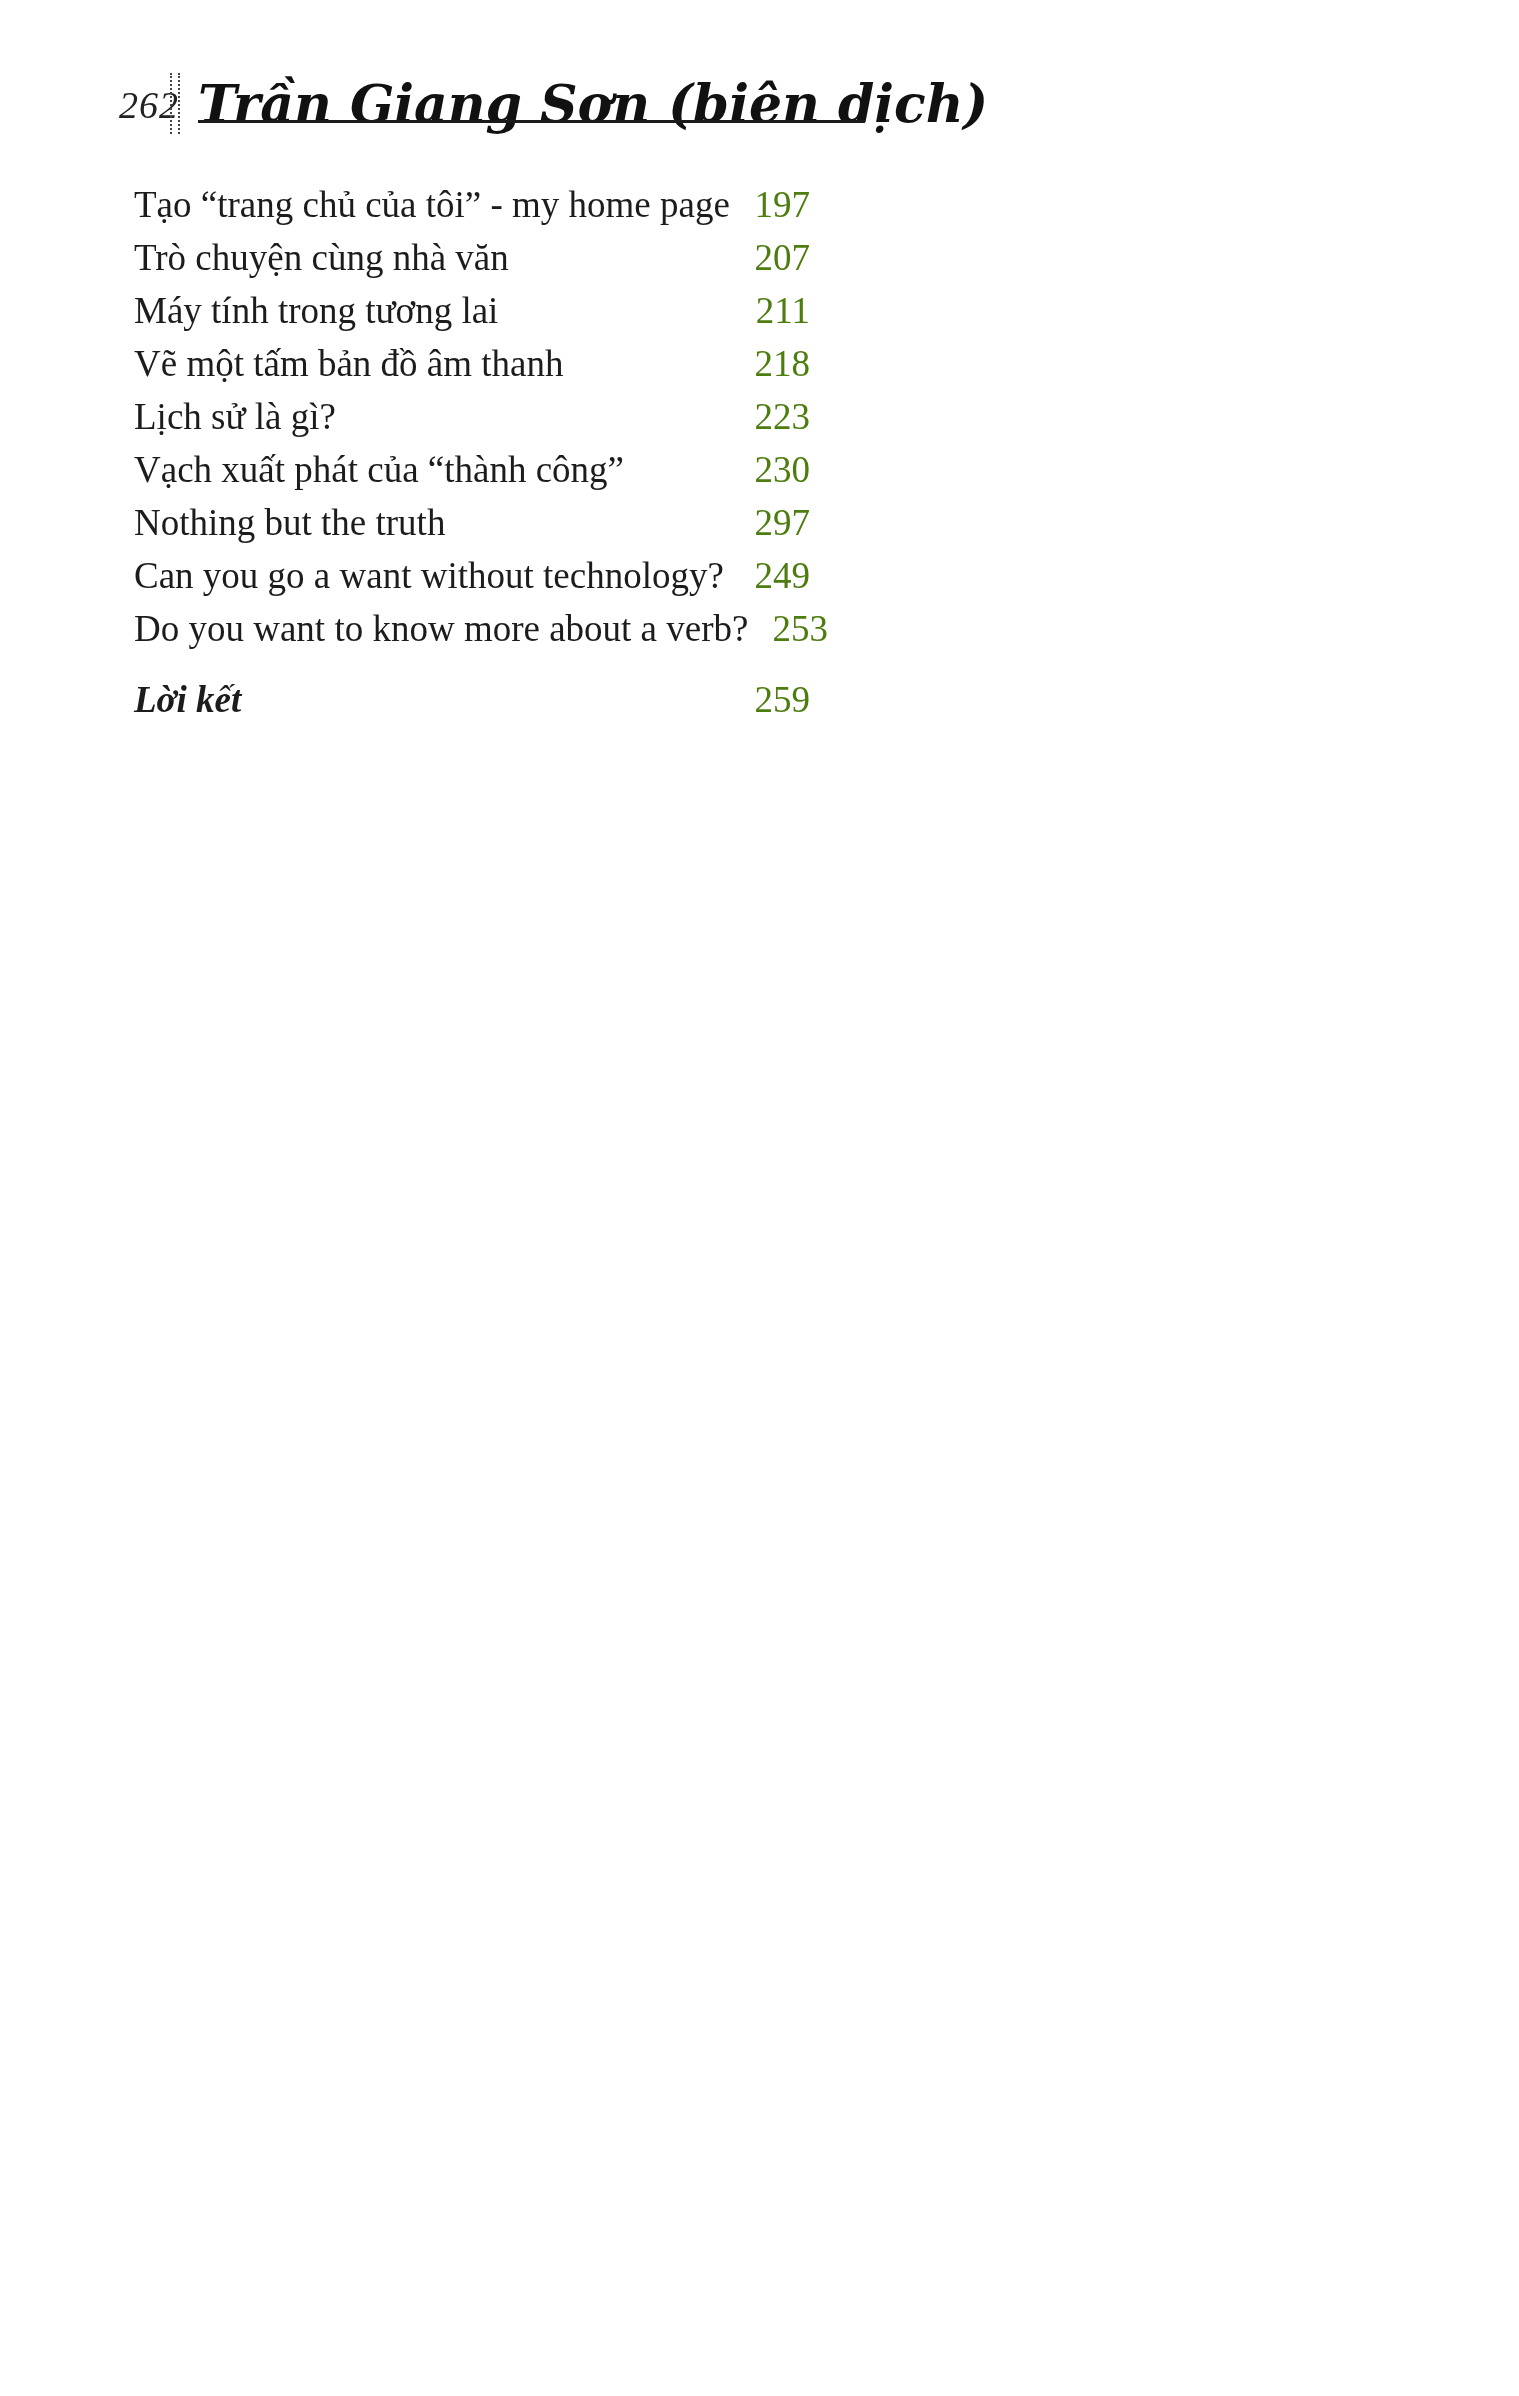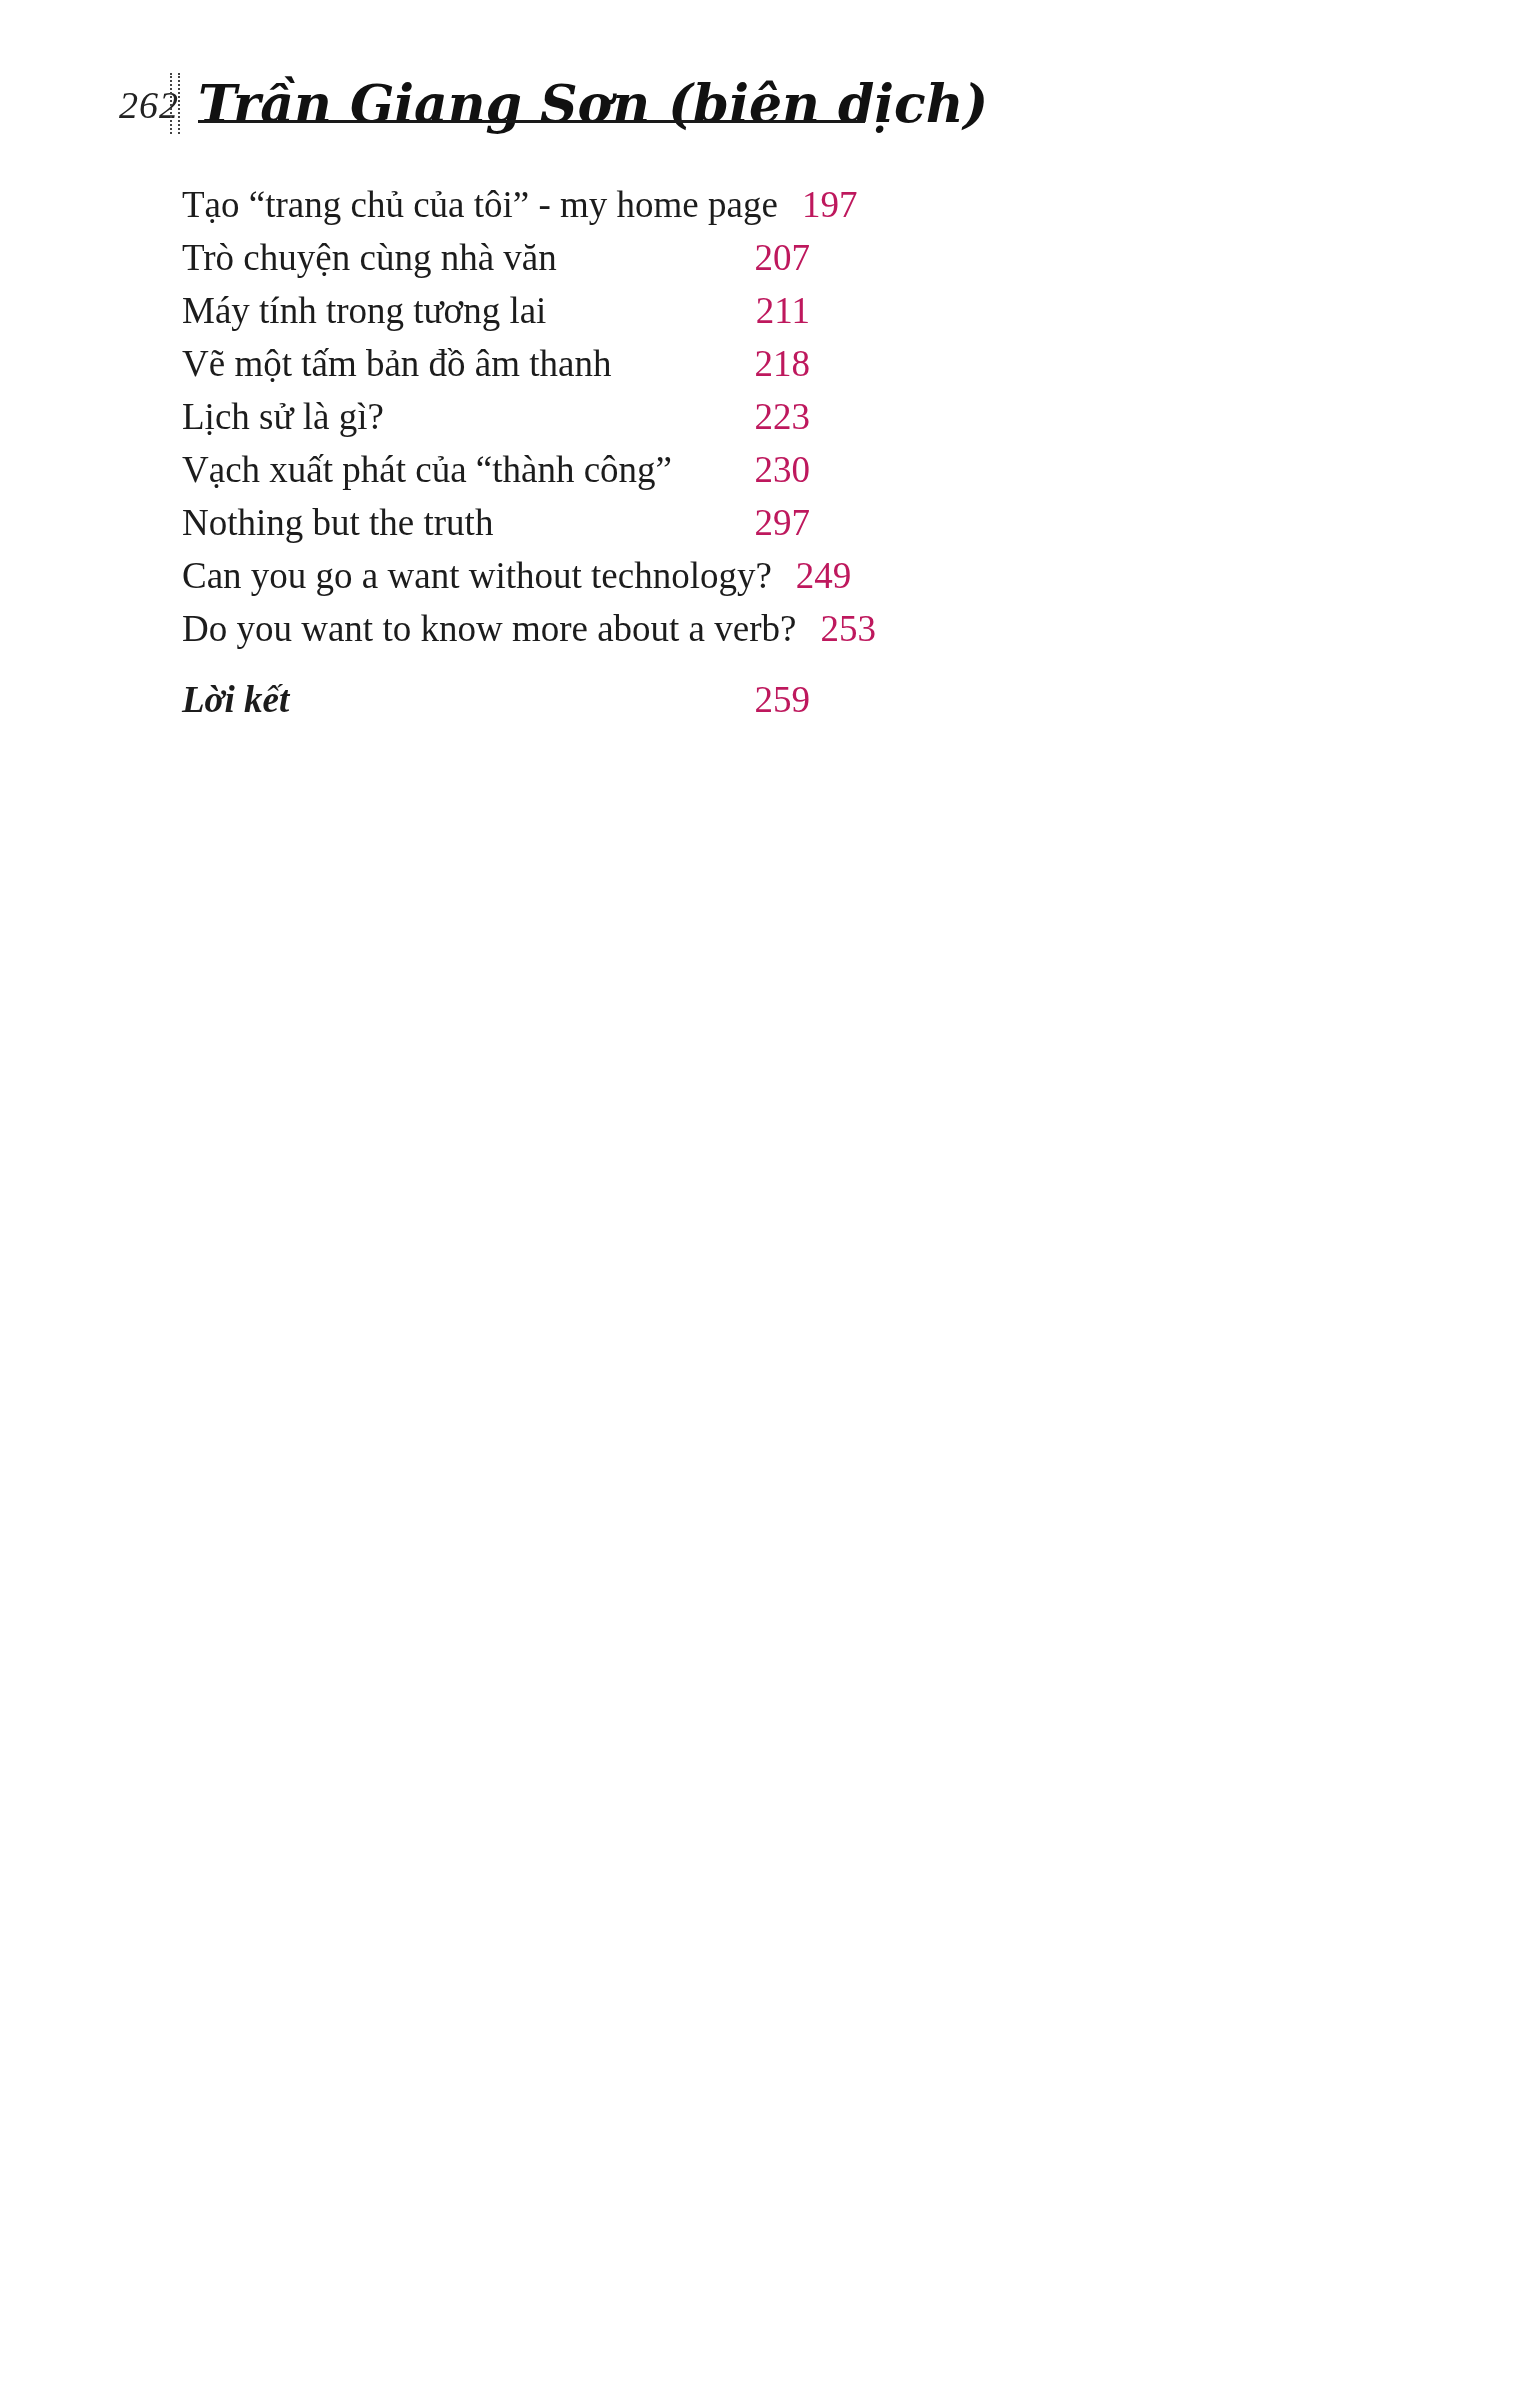--- a/index.html
+++ b/index.html
@@ -64,29 +64,28 @@
     left: 134px;
     top: 178px;
     width: 676px;
   }
   .toc-row {
     display: flex;
     justify-content: space-between;
     align-items: baseline;
     line-height: 53px;
     font-size: 37px;
-    margin-left: 48px;
   }
   .toc-title {
     white-space: nowrap;
     color: #1c1c1c;
   }
   .toc-page {
     white-space: nowrap;
-    color: #be185d;
+    color: #4d7c0f;
     padding-left: 24px;
   }
   .toc-row.closing {
     margin-top: 18px;
     text-align: center;
   }
   .toc-row.closing .toc-title {
     font-style: italic;
     font-weight: bold;
   }

